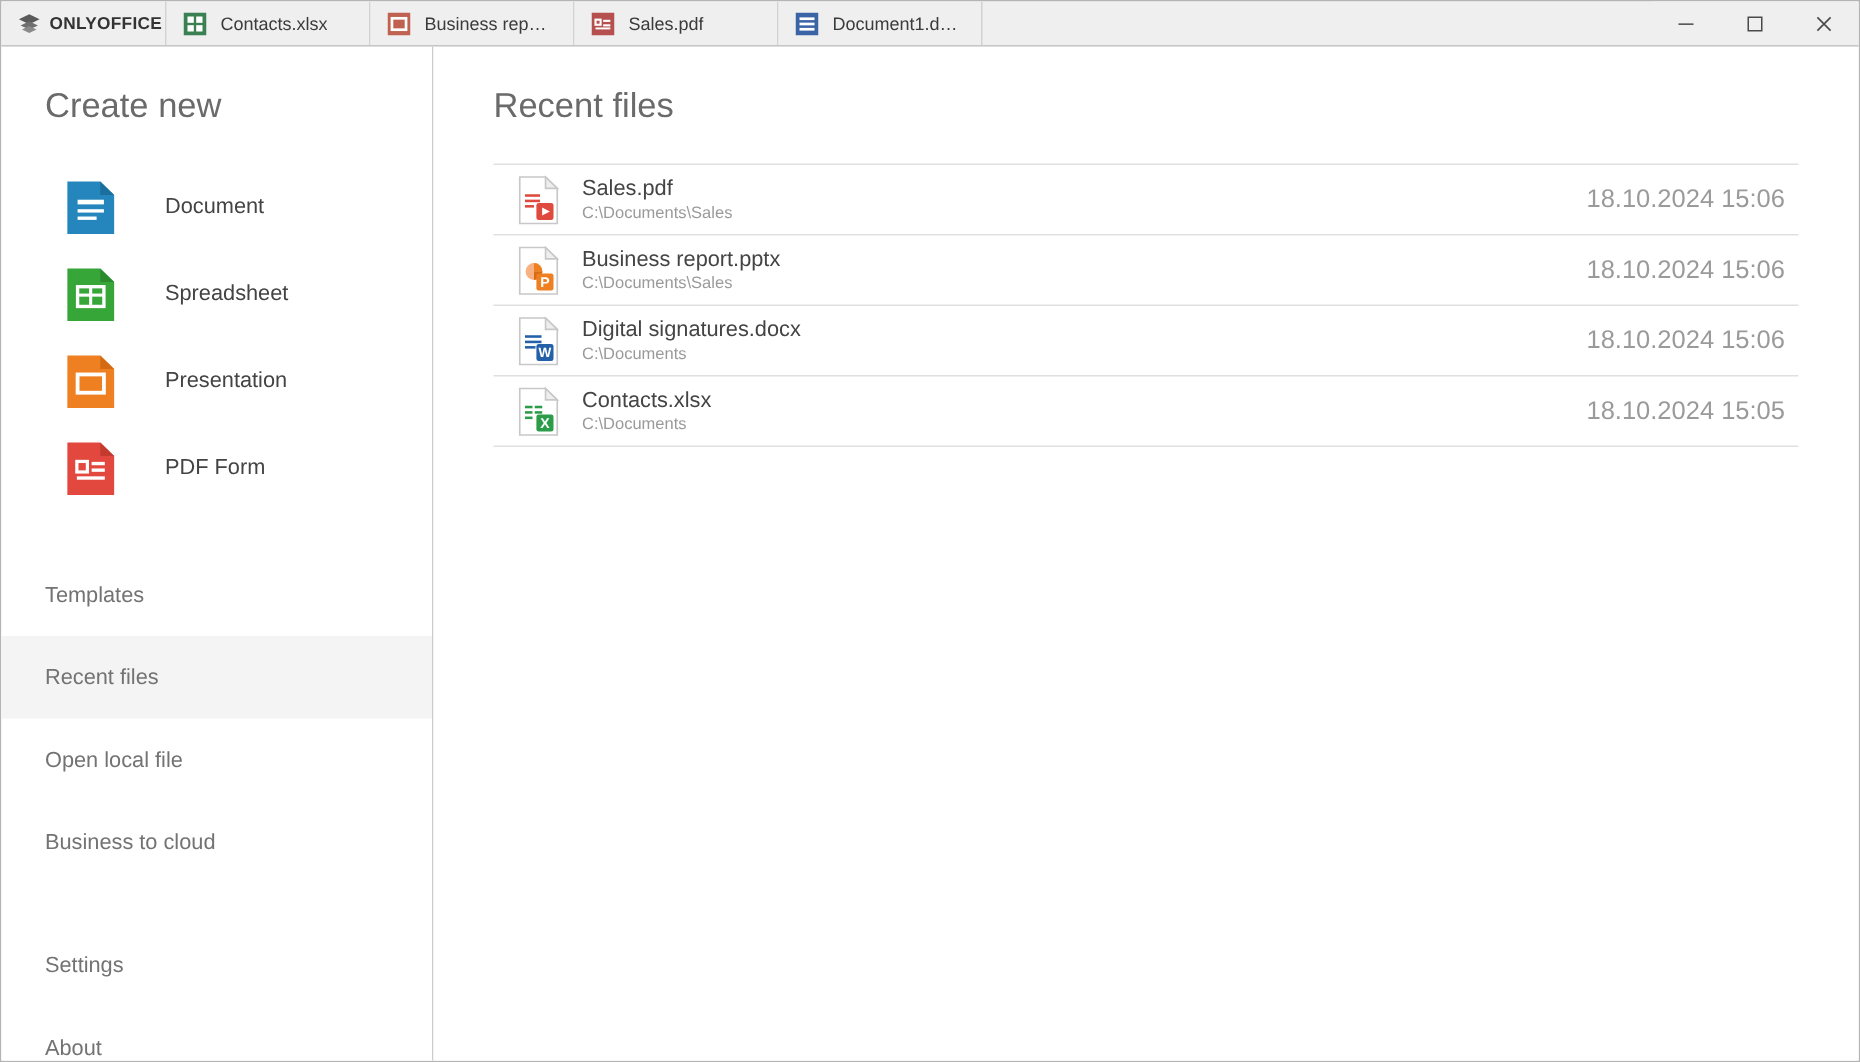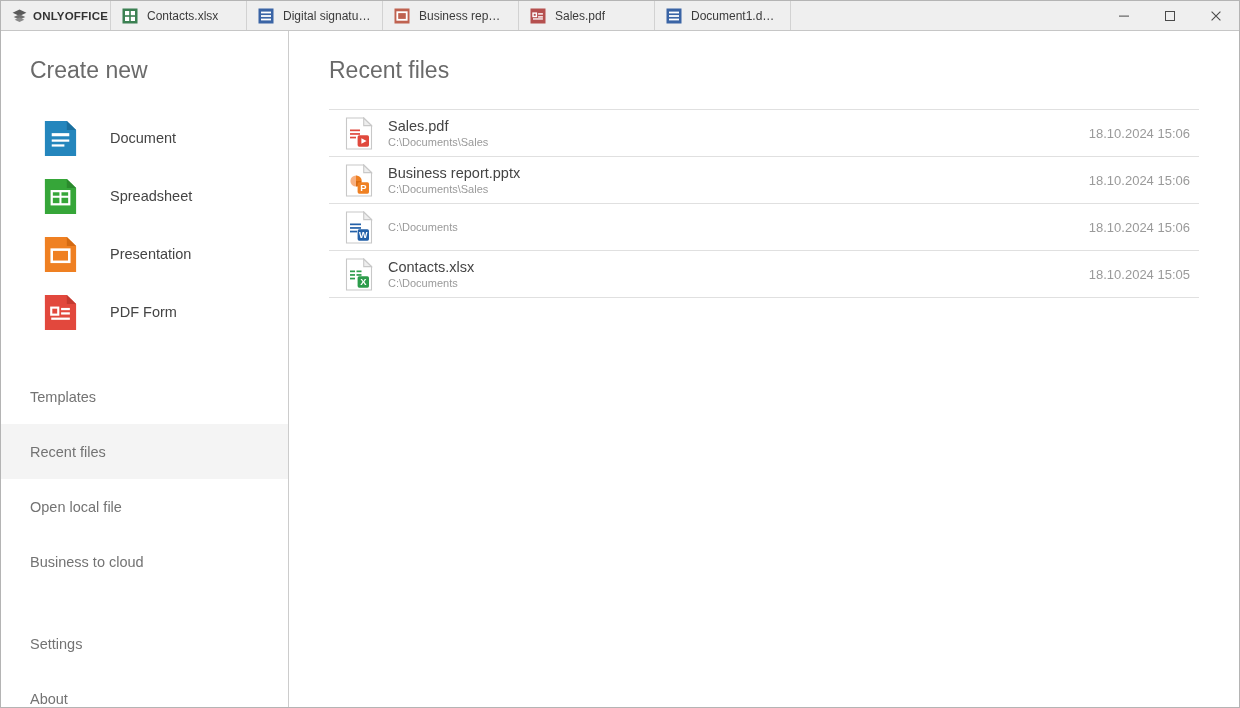--- a/index.html
+++ b/index.html
@@ -223,21 +223,21 @@
     line-height: 17px;
     white-space: nowrap;
   }
   .file-path {
     font-size: 11px;
     color: #9a9a9a;
     line-height: 14px;
     white-space: nowrap;
   }
   .file-date {
-    font-size: 13px;
+    font-size: 17px;
     color: #9a9a9a;
     white-space: nowrap;
     margin-left: 28px;
     padding-right: 9px;
   }
 </style>
 </head>
 <body>
 
 <div id="app">
@@ -263,31 +263,20 @@
             <rect x="0.5" y="0.5" width="15" height="15" fill="#3b8052"></rect>
             <rect x="3" y="3" width="4.2" height="4.2" fill="#ffffff"></rect>
             <rect x="8.8" y="3" width="4.2" height="4.2" fill="#ffffff"></rect>
             <rect x="3" y="8.8" width="4.2" height="4.2" fill="#ffffff"></rect>
             <rect x="8.8" y="8.8" width="4.2" height="4.2" fill="#ffffff"></rect>
           </svg>
         </span>
         <span class="tab-label">Contacts.xlsx</span>
       </div>
 
-      <div class="tab">
-        <span>
-          <svg class="tab-icon" viewBox="0 0 16 16">
-            <rect x="0.5" y="0.5" width="15" height="15" fill="#3a64a5"></rect>
-            <rect x="3" y="3.6" width="10" height="1.8" fill="#ffffff"></rect>
-            <rect x="3" y="7.1" width="10" height="1.8" fill="#ffffff"></rect>
-            <rect x="3" y="10.6" width="10" height="1.8" fill="#ffffff"></rect>
-          </svg>
-        </span>
-        <span class="tab-label">Digital signatu…</span>
-      </div>
 
       <div class="tab">
         <span>
           <svg class="tab-icon" viewBox="0 0 16 16">
             <rect x="0.5" y="0.5" width="15" height="15" fill="#bf6250"></rect>
             <rect x="3.3" y="4.2" width="9.4" height="7.6" fill="none" stroke="#ffffff" stroke-width="1.8"></rect>
           </svg>
         </span>
         <span class="tab-label">Business rep…</span>
       </div>
@@ -465,20 +454,21 @@
               <path d="M1.5 1 h17.2 L26.5 8.6 V32 H1.5 Z" fill="#ffffff" stroke="#c8c8c8" stroke-width="1.1"></path>
               <path d="M18.7 1 L26.5 8.6 H18.7 Z" fill="#eeeeee" stroke="#c8c8c8" stroke-width="1.1"></path>
               <rect x="5" y="12.5" width="11" height="1.7" fill="#2360a8"></rect>
               <rect x="5" y="16.1" width="11" height="1.7" fill="#2360a8"></rect>
               <rect x="5" y="19.7" width="7" height="1.7" fill="#2360a8"></rect>
               <rect x="12.6" y="18.3" width="11.4" height="11.4" rx="1.6" fill="#2360a8"></rect>
               <text x="18.3" y="27.2" font-family="Liberation Sans, sans-serif" font-size="9" font-weight="bold" fill="#ffffff" text-anchor="middle">W</text>
             </svg>
           </span>
           <span class="file-texts">
+            <span class="file-name">Digital signatures.docx</span>
             <span class="file-path">C:\Documents</span>
           </span>
           <span class="file-date">18.10.2024 15:06</span>
         </div>
 
         <div class="file-row">
           <span>
             <svg class="file-icon" viewBox="0 0 28 33">
               <path d="M1.5 1 h17.2 L26.5 8.6 V32 H1.5 Z" fill="#ffffff" stroke="#c8c8c8" stroke-width="1.1"></path>
               <path d="M18.7 1 L26.5 8.6 H18.7 Z" fill="#eeeeee" stroke="#c8c8c8" stroke-width="1.1"></path>

